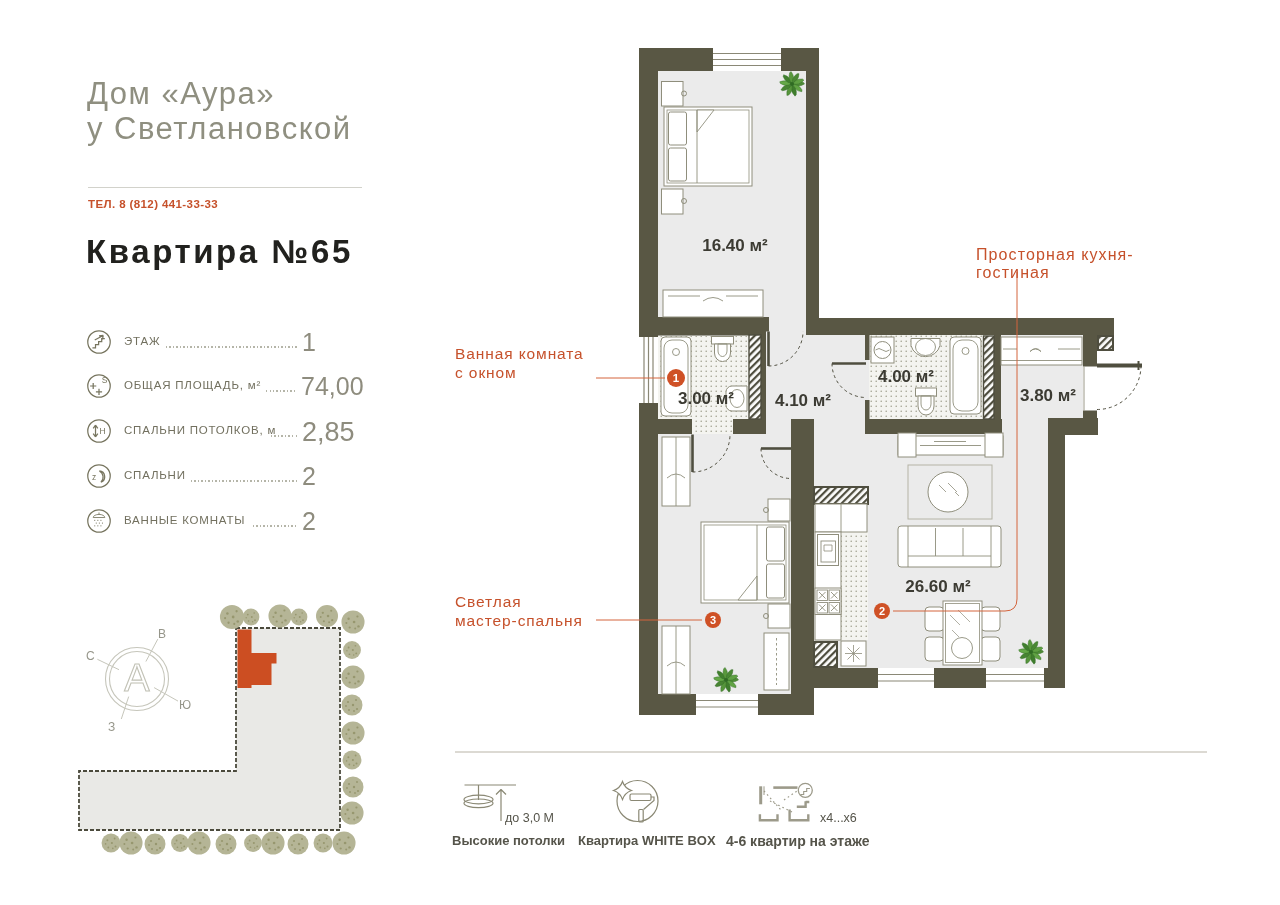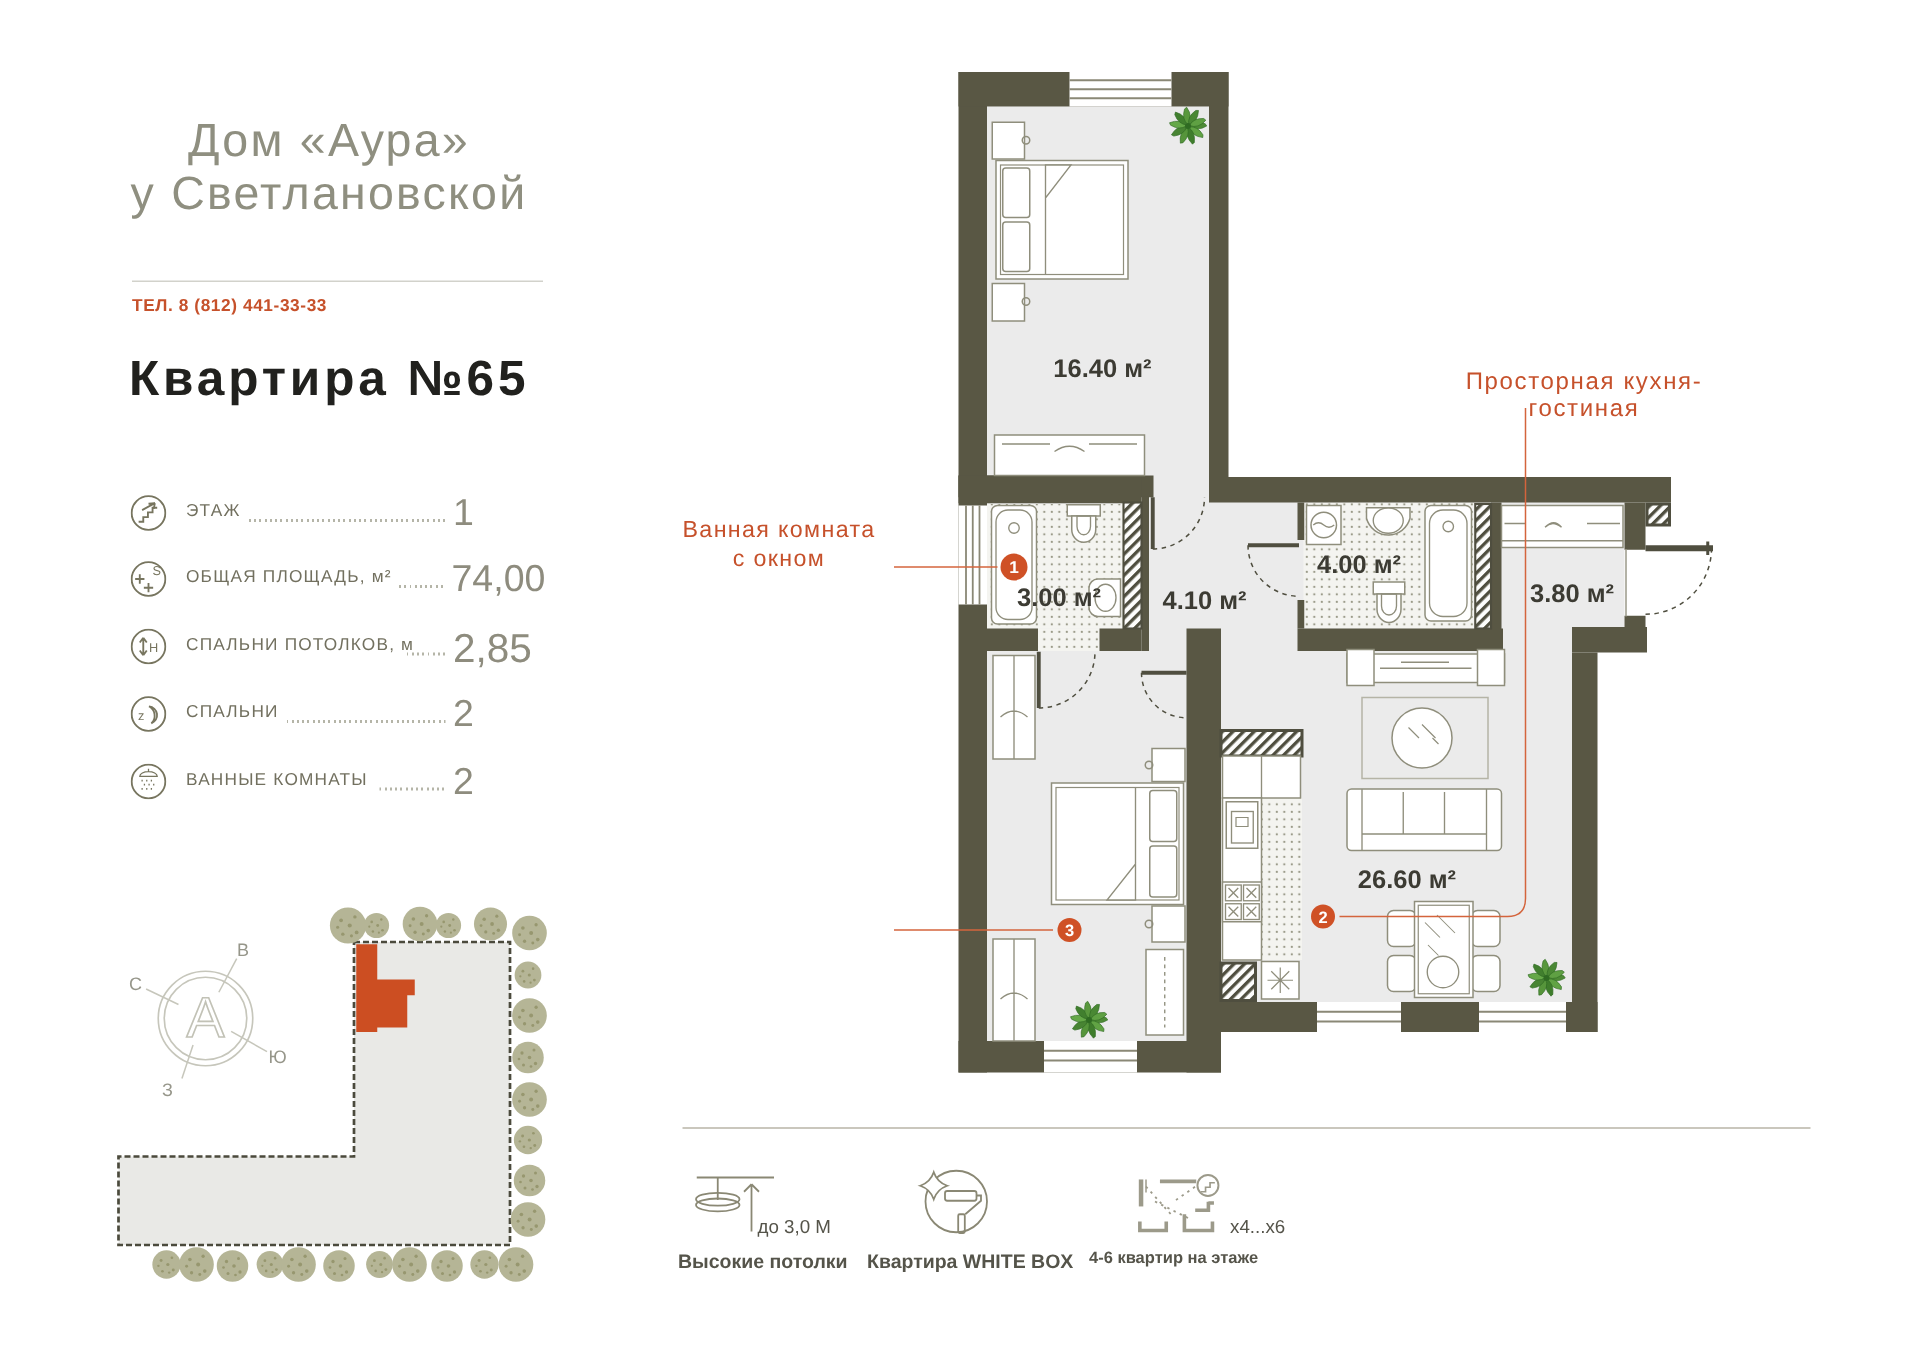--- a/index.html
+++ b/index.html
@@ -1,21 +1,21 @@
 <!DOCTYPE html>
 <html><head>
 <meta charset="utf-8">
 <style>
   html,body{margin:0;padding:0;background:#fff;width:1280px;height:905px;overflow:hidden;}
   *{box-sizing:border-box;font-family:"Liberation Sans", sans-serif;}
   .abs{position:absolute;}
 </style>
 </head>
 <body>
-<div style="position:relative;width:1136px;height:905px;text-align:center;">
+<div style="position:relative;width:1136px;height:905px;">
 
 <div class="abs" style="left:87px;top:76px;font-size:31px;line-height:35px;color:#8f8f80;font-weight:400;letter-spacing:1.5px;">Дом «Аура»<br>у Светлановской</div>
 
 <div class="abs" style="left:88px;top:187px;width:274px;height:1px;background:#d2d2cb;"></div>
 
 <div class="abs" style="left:88px;top:198px;font-size:11.5px;font-weight:700;letter-spacing:0.4px;color:#c6512b;">ТЕЛ. 8 (812) 441-33-33</div>
 
 <div class="abs" style="left:86px;top:233px;font-size:33px;font-weight:700;letter-spacing:2.6px;color:#21211e;">Квартира №65</div>
 
 <svg class="abs" style="left:87px;top:330px;" width="24" height="24" viewBox="0 0 31 31" fill="none" stroke="#77755f" stroke-width="1.6">
@@ -462,21 +462,22 @@
       <path d="M764,791 l17,19" stroke-dasharray="1.6,3" stroke-width="1.2"></path>
       <path d="M770,801 l22,11" stroke-dasharray="1.6,3" stroke-width="1.2"></path>
       <path d="M784,800 l13,-9" stroke-dasharray="1.6,3" stroke-width="1.2"></path>
     </g>
     <text x="820" y="822" font-size="12.5" fill="#55544a">х4...х6</text>
   </g>
 </svg>
 
 <div class="abs" style="left:455px;top:345px;font-size:15.5px;letter-spacing:0.9px;line-height:18.5px;color:#c6512b;">Ванная комната<br>с окном</div>
 
+<div class="abs" style="left:455px;top:593px;font-size:15.5px;letter-spacing:0.9px;line-height:18.5px;color:#c6512b;">Светлая<br>мастер-спальня</div>
 
 <div class="abs" style="left:976px;top:246px;font-size:16px;letter-spacing:1.1px;color:#c6512b;">Просторная кухня-гостиная</div>
 
 <div class="abs" style="left:452px;top:833px;font-size:13px;font-weight:700;color:#55544a;">Высокие потолки</div>
 <div class="abs" style="left:578px;top:833px;font-size:13px;font-weight:700;color:#55544a;">Квартира WHITE BOX</div>
-<div class="abs" style="left:726px;top:833px;font-size:11px;font-weight:700;color:#55544a;">4-6 квартир на этаже</div>
+<div class="abs" style="left:726px;top:833px;font-size:14px;font-weight:700;color:#55544a;">4-6 квартир на этаже</div>
 
 
 </div>
 
 </body></html>

